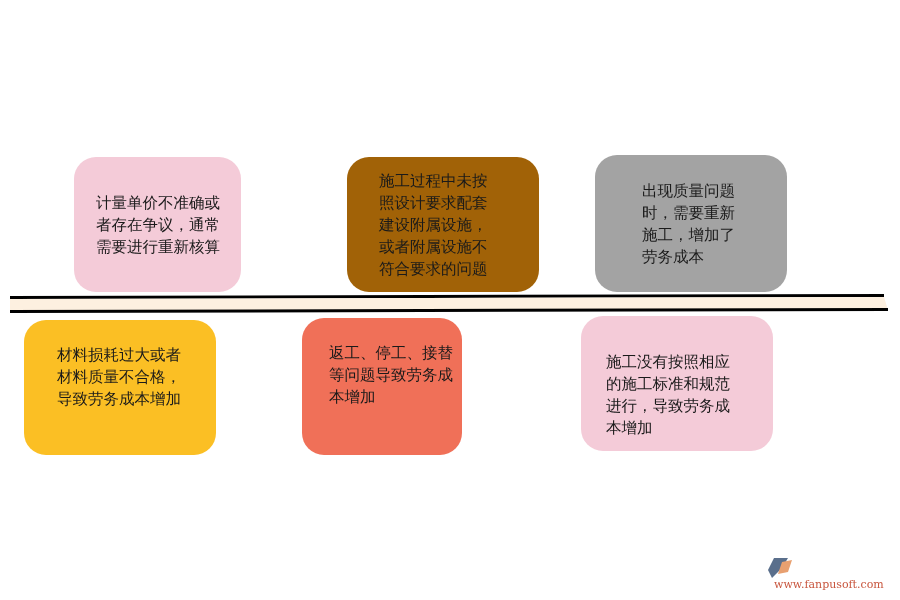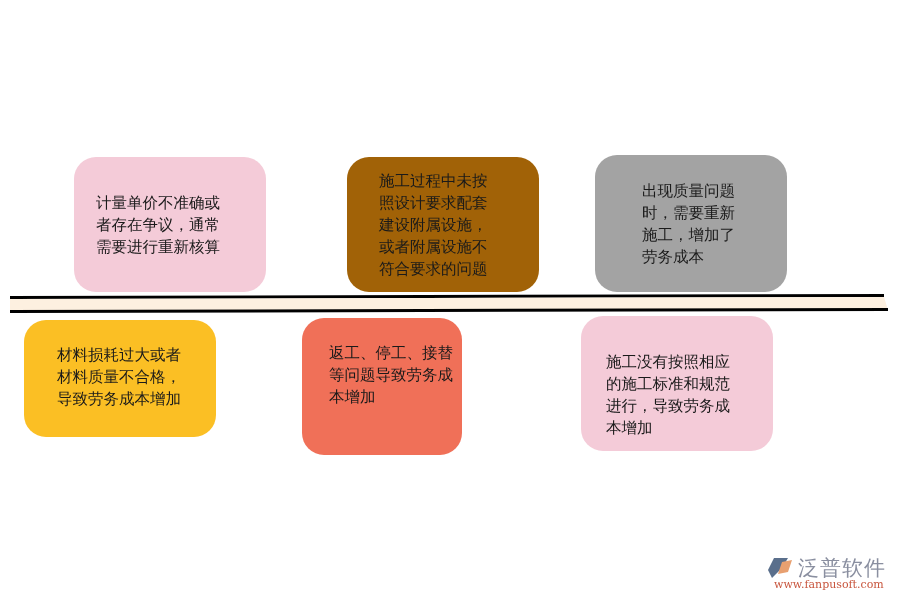--- a/index.html
+++ b/index.html
@@ -12,21 +12,21 @@
     .spine svg { display:block; }
     .logo { position:absolute; left:768px; top:556px; width:125px; height:34px; }
     .logo-text { position:absolute; left:30px; top:-2px; font-size:21px; color:#8a8fa0; letter-spacing:1px;
                  font-family:"DejaVu Sans", sans-serif; }
     .logo-url { position:absolute; left:6px; top:22px; font-size:11px; color:#c8553d;
                 font-family:"DejaVu Serif", serif; }
   </style>
 </head>
 <body>
 
-<div class="card" style="left:74px; top:157px; width:192px; height:135px; background:#f4cbd8; padding-left:22px;">
+<div class="card" style="left:74px; top:157px; width:167px; height:135px; background:#f4cbd8; padding-left:22px;">
   <span class="txt">计量单价不准确或
 者存在争议，通常
 需要进行重新核算</span>
 </div>
 <div class="card" style="left:347px; top:157px; width:192px; height:135px; background:#a16207; padding-left:32px;">
   <span class="txt">施工过程中未按
 照设计要求配套
 建设附属设施，
 或者附属设施不
 符合要求的问题</span>
@@ -39,21 +39,21 @@
 </div>
 
 <div class="spine">
   <svg width="880" height="20" viewBox="0 0 880 20">
     <polygon points="0,2 874,0 874,3 0,5" fill="#000"></polygon>
     <polygon points="0,5 874,3 878,16 0,16" fill="#fdf0e0"></polygon>
     <polygon points="0,16 878,14 878,17 0,19" fill="#000"></polygon>
   </svg>
 </div>
 
-<div class="card" style="left:24px; top:320px; width:192px; height:117px; background:#fbbf24; padding-left:33px; align-items:flex-start; padding-top:24px;">
+<div class="card" style="left:24px; top:320px; width:192px; height:135px; background:#fbbf24; padding-left:33px; align-items:flex-start; padding-top:24px;">
   <span class="txt">材料损耗过大或者
 材料质量不合格，
 导致劳务成本增加</span>
 </div>
 <div class="card" style="left:302px; top:318px; width:160px; height:137px; background:#f07058; padding-left:27px; align-items:flex-start; padding-top:24px;">
   <span class="txt">返工、停工、接替
 等问题导致劳务成
 本增加</span>
 </div>
 <div class="card" style="left:581px; top:316px; width:192px; height:135px; background:#f4cbd8; padding-left:25px; align-items:center; padding-top:22px;">
@@ -63,15 +63,14 @@
 本增加</span>
 </div>
 
 <div class="logo">
   <span style="position:absolute; left:0; top:2px;">
     <svg width="26" height="20" viewBox="0 0 26 20">
       <polygon points="6,0 20,0 14,10 4,20 0,12" fill="#5a6f8c"></polygon>
       <polygon points="14,4 24,2 20,14 10,16" fill="#e8a070"></polygon>
     </svg>
   </span>
-  <span class="logo-text">泛普软件</span>
   <span class="logo-url">www.fanpusoft.com</span>
 </div>
 
 </body></html>

